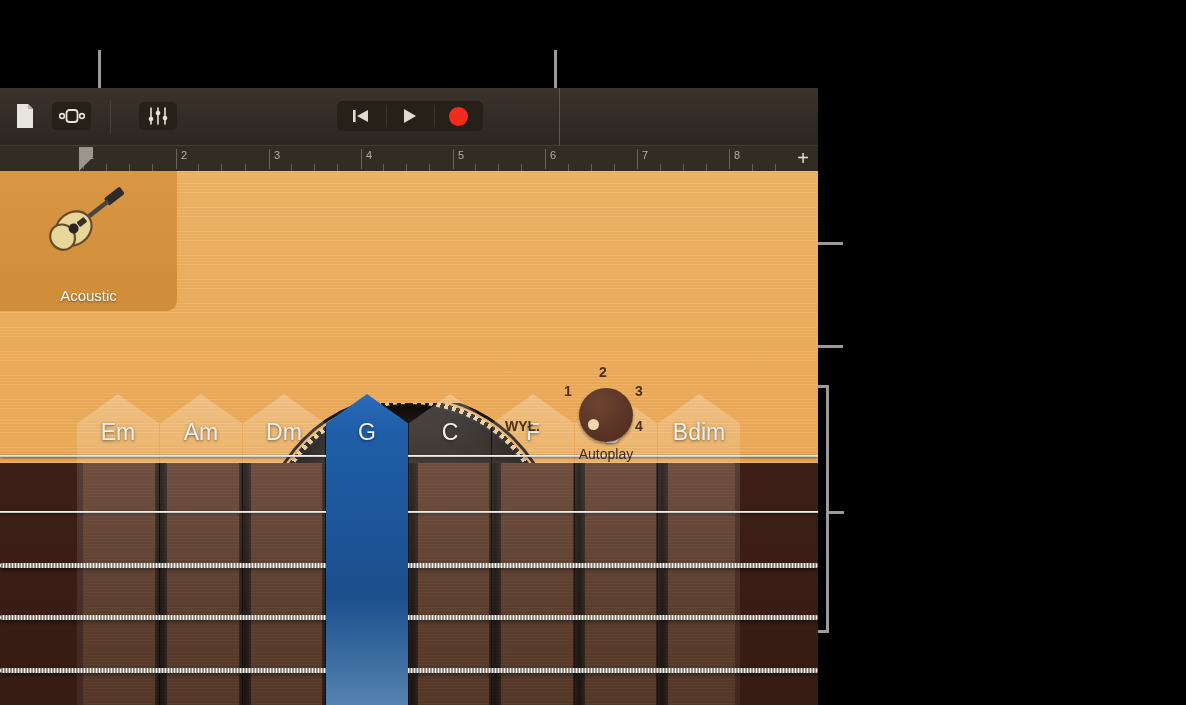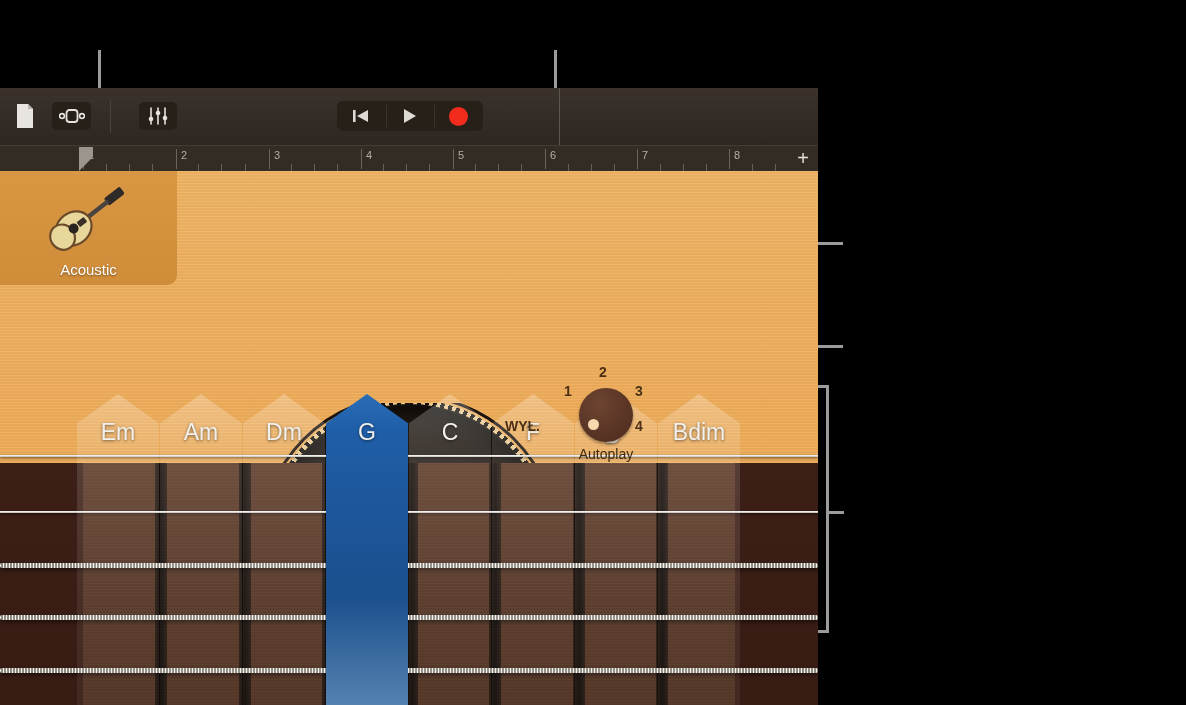--- a/index.html
+++ b/index.html
@@ -87,21 +87,21 @@
   
   .body-area {
     position:absolute; left:0; top:83px; width:818px; height:534px;
     background:
       repeating-linear-gradient(180deg, rgba(255,255,255,0.035) 0 1px, rgba(0,0,0,0.035) 1px 3px),
       linear-gradient(180deg,#f0b565 0%, #efae5c 40%, #eaa850 100%);
   }
 
   
   .inst-card {
-    position:absolute; left:0; top:0; width:177px; height:114px;
+    position:absolute; left:0; top:0; width:177px; height:140px;
     background:linear-gradient(180deg,#d99743 0%,#cf8c39 100%);
     border-bottom-right-radius:10px;
     overflow:hidden;
   }
   .inst-label {
     position:absolute; left:0; bottom:7px; width:177px; text-align:center;
     color:#fff; font-size:15px; text-shadow:0 1px 2px rgba(0,0,0,.45);
   }
   .guitar-pic { position:absolute; left:40px; top:6px; width:100px; height:78px; }
 

